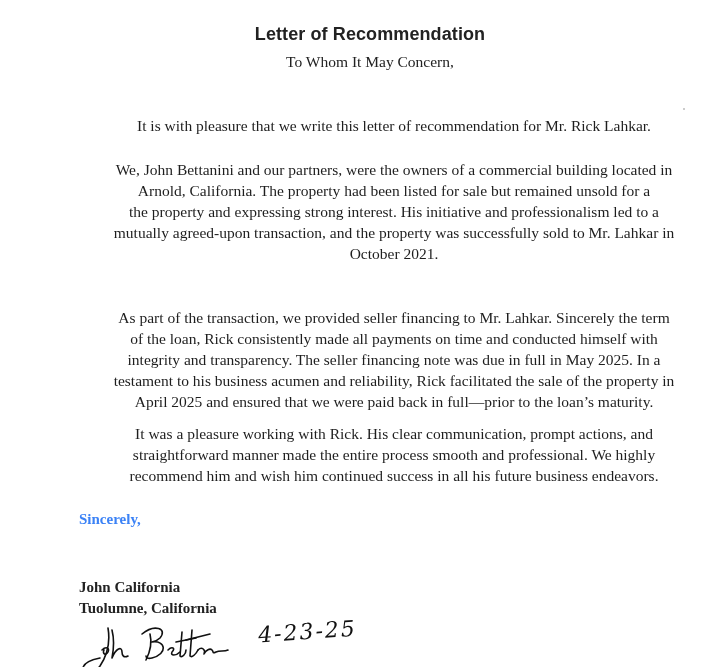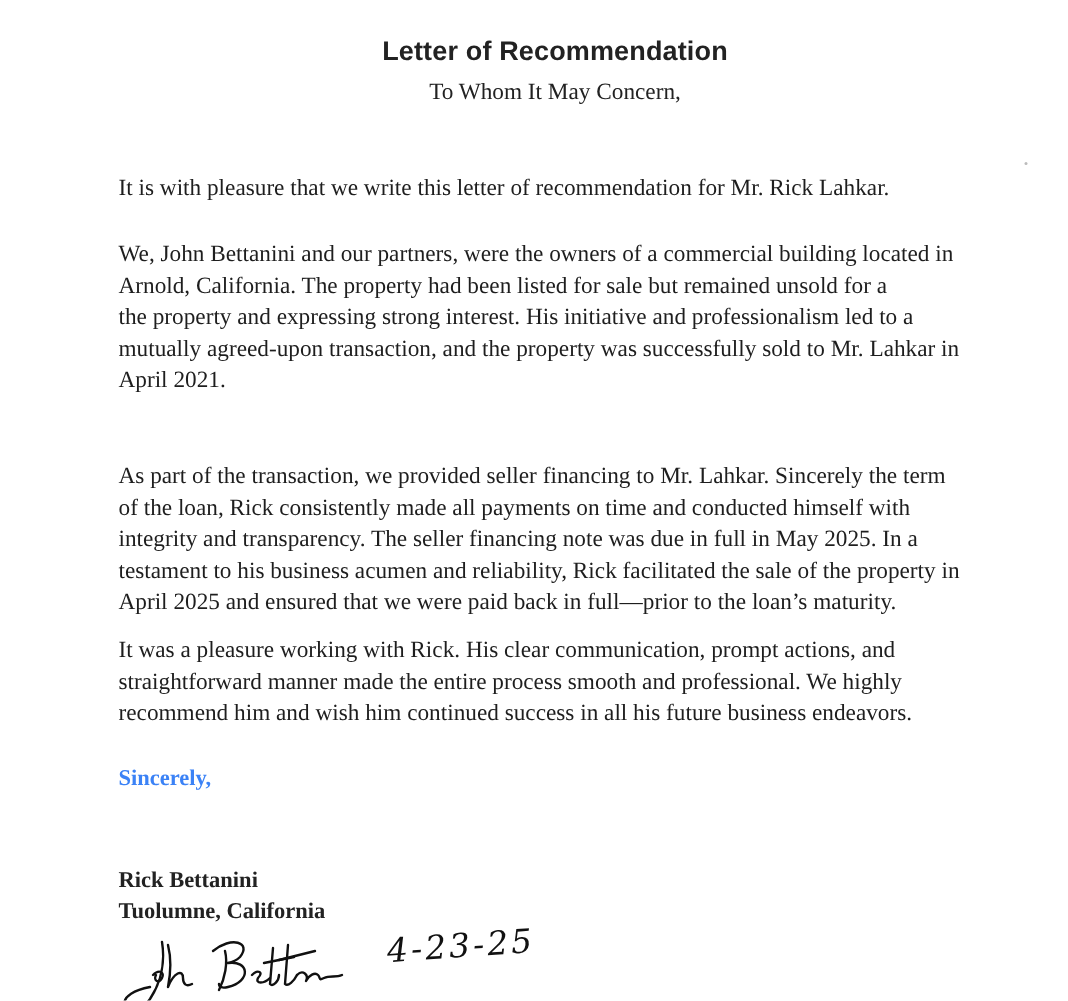--- a/index.html
+++ b/index.html
@@ -47,20 +47,21 @@
     position: absolute;
     left: 79px;
     width: 630px;
     font-size: 15.5px;
     line-height: 21px;
     color: #1e1e1e;
   }
   .body-text p {
     margin: 0;
     white-space: nowrap;
+    text-align: center;
   }
   .p1 { top: 101px; }
   .p2 { top: 145px; }
   .p3 { top: 293px; }
   .p4 { top: 409px; }
   .closing {
     position: absolute;
     left: 79px;
     top: 497px;
     font-size: 15px;
@@ -112,41 +113,41 @@
 
   <div class="body-text p1">
     <p>It is with pleasure that we write this letter of recommendation for Mr. Rick Lahkar.</p>
   </div>
 
   <div class="body-text p2">
     <p>We, John Bettanini and our partners, were the owners of a commercial building located in</p>
     <p>Arnold, California. The property had been listed for sale but remained unsold for a</p>
     <p>the property and expressing strong interest. His initiative and professionalism led to a</p>
     <p>mutually agreed-upon transaction, and the property was successfully sold to Mr. Lahkar in</p>
-    <p>April 2021.</p>
+    <p>October 2021.</p>
   </div>
 
   <div class="body-text p3">
     <p>As part of the transaction, we provided seller financing to Mr. Lahkar. Sincerely the term</p>
     <p>of the loan, Rick consistently made all payments on time and conducted himself with</p>
     <p>integrity and transparency. The seller financing note was due in full in May 2025. In a</p>
     <p>testament to his business acumen and reliability, Rick facilitated the sale of the property in</p>
     <p>April 2025 and ensured that we were paid back in full—prior to the loan’s maturity.</p>
   </div>
 
   <div class="body-text p4">
     <p>It was a pleasure working with Rick. His clear communication, prompt actions, and</p>
     <p>straightforward manner made the entire process smooth and professional. We highly</p>
     <p>recommend him and wish him continued success in all his future business endeavors.</p>
   </div>
 
   <div class="closing">Sincerely,</div>
 
   <div class="sig-name">
-    <div>Rick Bettanini</div>
+    <div>John California</div>
     <div>Tuolumne, California</div>
   </div>
 
   <svg class="signature" viewBox="0 0 300 58" xmlns="http://www.w3.org/2000/svg">
     <g fill="none" stroke="#111" stroke-width="1.6" stroke-linecap="round" stroke-linejoin="round">
 
       <path d="M28 8 C 30 20, 28 34, 20 46 C 14 54, 4 56, 3 50 C 2 44, 10 40, 20 38"></path>
 
       <path d="M22 30 C 26 26, 30 28, 28 32 C 26 36, 22 34, 24 30"></path>
       <path d="M32 10 C 34 18, 34 28, 32 38 C 36 28, 42 26, 42 32 C 42 36, 44 38, 48 36"></path>

